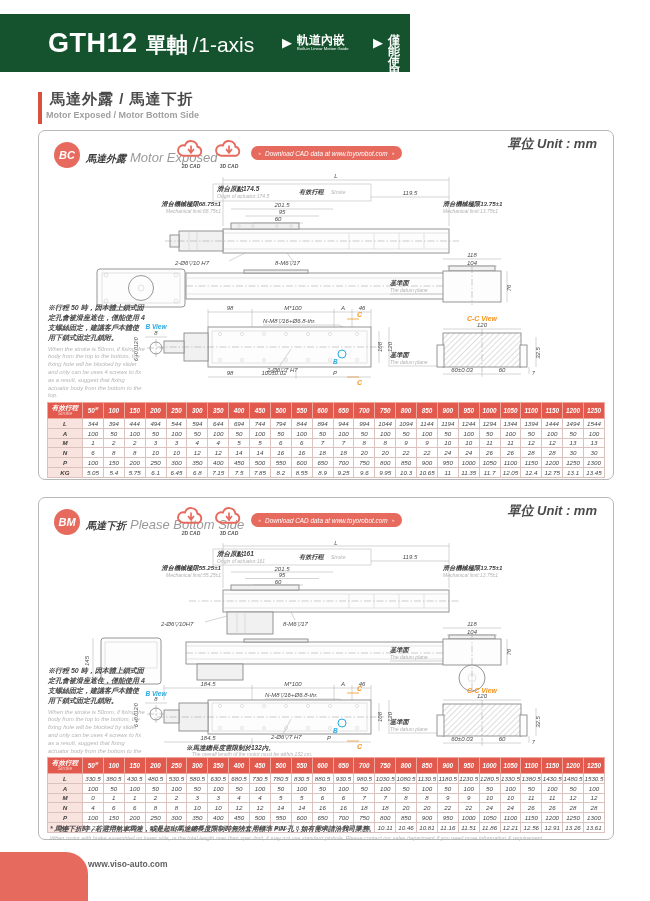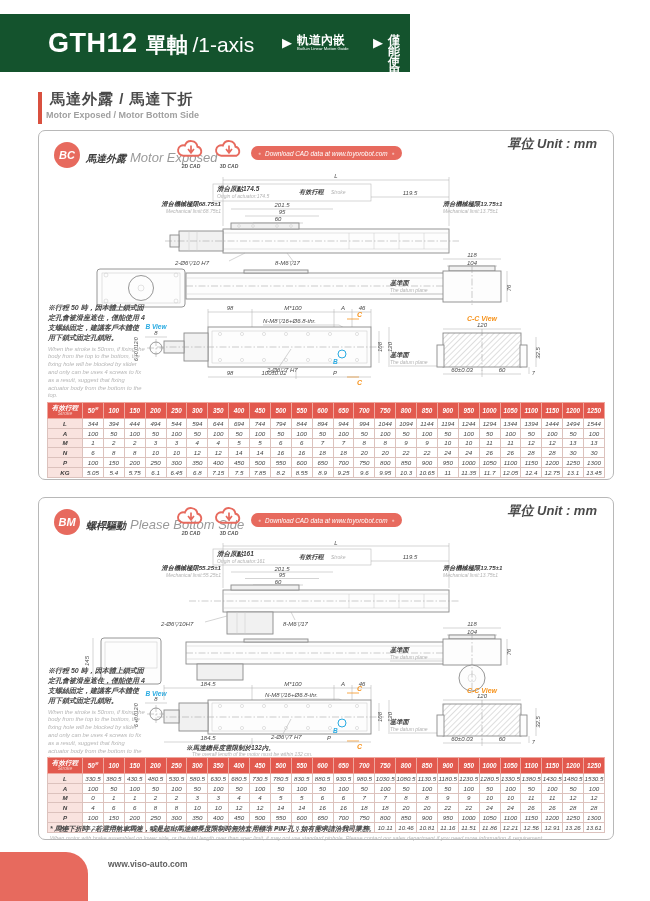--- a/index.html
+++ b/index.html
@@ -68,21 +68,21 @@
   table.spec th.rowhead .en{font-size:5px;font-weight:normal;color:#f7ccc6;}
   table.spec th sup{font-size:4px;}
   table.spec td{border:1px solid #dcc2bd;text-align:center;font-size:6.2px;color:#444;height:8.8px;padding:0;}
   table.spec td.rlabel{background:#f9e3df;font-weight:bold;color:#3c3c3c;}
 
   .footnote{position:absolute;left:11px;top:326px;width:550px;}
   .footnote .zh{font-size:6.8px;font-weight:bold;color:#4a4a4a;}
   .footnote .en{font-size:5.5px;color:#b5b5b5;margin-top:1px;}
 
   .footer-shape{position:absolute;left:0;top:852px;width:88px;height:49px;background:#e76a5e;border-radius:0 22px 0 0;}
-  .website{position:absolute;left:108px;top:859px;font-size:8.5px;font-weight:bold;color:#5f5f5f;}
+  .website{position:absolute;left:88px;top:859px;font-size:8.5px;font-weight:bold;color:#5f5f5f;}
 </style>
 </head>
 <body>
 
 <div class="banner">
   <div class="model-line">
     <span class="model">GTH12</span>
     <span class="axis-zh">單軸</span>
     <span class="axis-en">/1-axis</span>
   </div>
@@ -500,21 +500,21 @@
           <td>13.1</td>
           <td>13.45</td>
         </tr>
       </tbody>
     </table>
 </div>
 
 <div class="panel panel-bm">
   <div class="badge">BM</div>
   <div class="ptitle">
-    <span class="zh">螺桿驅動</span><span class="en">Please Bottom Side</span>
+    <span class="zh">馬達下折</span><span class="en">Please Bottom Side</span>
   </div>
   <div class="cadicon cad2d">
     <svg width="32" height="22" viewBox="0 0 36 26">
       <path d="M9 21 a6.2 6.2 0 1 1 1.8-12.1 a7.6 7.6 0 0 1 14.8 1.4 a5.6 5.6 0 0 1 1 10.7 Z" fill="none" stroke="#e76a5e" stroke-width="2.2"></path>
       <path d="M18 9 v7 M14.5 13 l3.5 4.5 3.5-4.5" stroke="#e76a5e" stroke-width="2" fill="none"></path>
     </svg>
     <div class="lbl">2D CAD</div>
   </div>
   <div class="cadicon cad3d">
     <svg width="32" height="22" viewBox="0 0 36 26">

